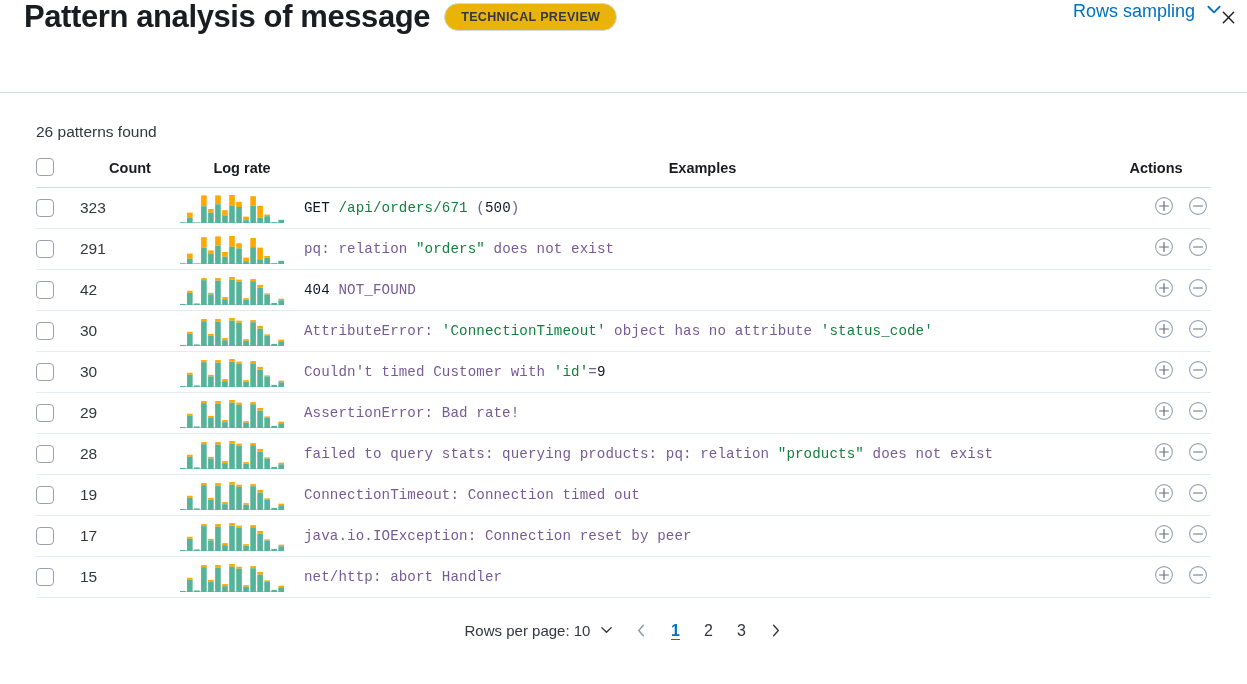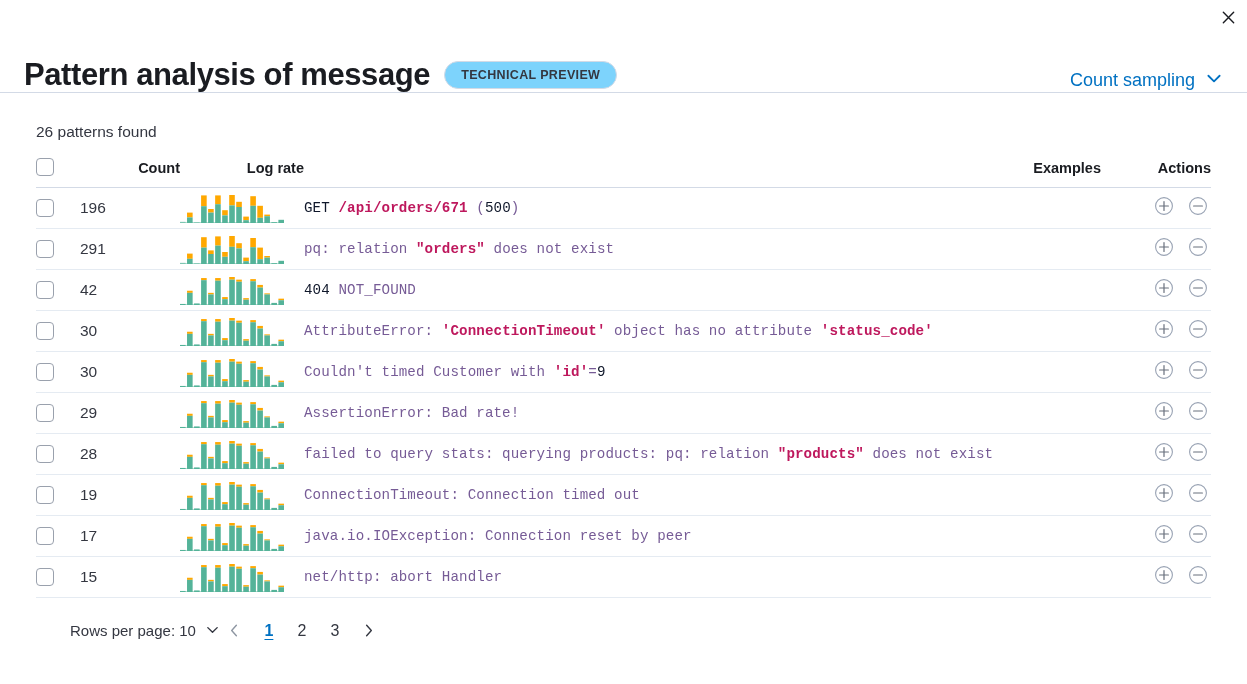--- a/index.html
+++ b/index.html
@@ -11,22 +11,22 @@
     color: #343741;
     overflow: hidden;
   }
 
   
   .header {
     position: relative;
     height: 93px;
     border-bottom: 1px solid #d3dae6;
     display: flex;
-    align-items: flex-end;
-    padding: 16px 24px 0 24px;
+    align-items: flex-start;
+    padding: 0 24px 0 24px;
   }
   .header-left {
     display: flex;
     align-items: center;
     gap: 14px;
     flex: 1 1 auto;
   }
   .page-title {
     font-size: 31px;
     font-weight: 700;
@@ -37,21 +37,21 @@
     line-height: 1.1;
   }
   .preview-badge {
     display: inline-flex;
     align-items: center;
     justify-content: center;
     height: 28px;
     padding: 0 16px;
     border: 1px solid #d3dae6;
     border-radius: 14px;
-    background: #7dd3fc;
+    background: #eab308;
     font-size: 12.5px;
     font-weight: 700;
     letter-spacing: 0.35px;
     color: #343741;
     white-space: nowrap;
   }
   .header-right {
     display: flex;
     align-items: center;
     flex: 0 0 auto;
@@ -86,21 +86,21 @@
     padding-bottom: 16px;
     line-height: 1.2;
   }
 
   table.patterns {
     width: 100%;
     border-collapse: collapse;
     table-layout: fixed;
   }
   table.patterns th {
-    text-align: right;
+    text-align: center;
     font-size: 14.5px;
     font-weight: 700;
     color: #1a1c21;
     padding: 0 0 11px 0;
     border-bottom: 1px solid #d3dae6;
     vertical-align: bottom;
   }
   col.c-check { width: 44px; }
   col.c-count { width: 100px; }
   col.c-rate  { width: 124px; }
@@ -139,43 +139,44 @@
 
   
   .ex {
     font-family: "Liberation Mono", "DejaVu Sans Mono", monospace;
     font-size: 14.2px;
     white-space: nowrap;
     letter-spacing: 0.1px;
     color: #765b96;
   }
   .tok-default { color: #765b96; }
-  .tok-red     { color: #be185d; font-weight: bold; }
+  .tok-red     { color: #15803d; }
   .tok-green   { color: #0f172a; }
 
   .actions-cell { text-align: right; }
   .act-group {
     display: inline-flex;
     gap: 14px;
     align-items: center;
     justify-content: flex-end;
     padding-right: 3px;
   }
   .icon-btn {
     border: none; background: none; padding: 0;
     cursor: pointer; line-height: 0;
     display: block;
   }
 
   
   .footer {
     display: flex;
     align-items: center;
-    justify-content: flex-start;
+    justify-content: center;
     padding: 18px 26px 0 34px;
+    gap: 12px;
   }
   .rows-per-page {
     display: inline-flex;
     align-items: center;
     gap: 9px;
     font-size: 15px;
     color: #343741;
     background: none; border: none; cursor: pointer;
     font-family: inherit;
     padding: 0;
@@ -209,21 +210,21 @@
 </head>
 <body>
 
 <div class="header">
   <div class="header-left">
     <h1 class="page-title">Pattern analysis of message</h1>
     <span class="preview-badge">TECHNICAL PREVIEW</span>
   </div>
   <div class="header-right">
     <button class="sampling-control">
-      <span>Count sampling</span>
+      <span>Rows sampling</span>
       <span class="chev">
         <svg width="18" height="18" viewBox="0 0 16 16" fill="none" aria-hidden="true">
           <path d="M3 6 L8 11 L13 6" stroke="#0071c2" stroke-width="1.6" fill="none" stroke-linecap="round" stroke-linejoin="round"></path>
         </svg>
       </span>
     </button>
   </div>
   <button class="close-btn" title="Close">
     <svg width="15" height="15" viewBox="0 0 16 16" aria-hidden="true">
       <path d="M2.5 2.5 L13.5 13.5 M13.5 2.5 L2.5 13.5" stroke="#1a1c21" stroke-width="1.5" stroke-linecap="round"></path>
@@ -252,21 +253,21 @@
         <th>Log rate</th>
         <th>Examples</th>
         <th class="th-actions">Actions</th>
       </tr>
     </thead>
     <tbody id="rows-body">
         <tr>
           <td>
             <span class="cb"></span>
           </td>
-          <td class="count-cell">196</td>
+          <td class="count-cell">323</td>
           <td>
             <svg class="spark" width="104" height="30" viewBox="0 0 104 30" aria-hidden="true">
               <rect x="0.00" y="28.8" width="5.6" height="1.2" fill="#54b399" opacity="0.55"></rect>
               <rect x="7.03" y="19.60" width="5.6" height="4.80" fill="#ffa800"></rect>
               <rect x="7.03" y="24.40" width="5.6" height="5.60" fill="#54b399"></rect>
               <rect x="14.06" y="29.60" width="5.6" height="0.40" fill="#54b399"></rect>
               <rect x="21.09" y="2.40" width="5.6" height="10.80" fill="#ffa800"></rect>
               <rect x="21.09" y="13.20" width="5.6" height="16.80" fill="#54b399"></rect>
               <rect x="28.11" y="16.00" width="5.6" height="3.60" fill="#ffa800"></rect>
               <rect x="28.11" y="19.60" width="5.6" height="10.40" fill="#54b399"></rect>

